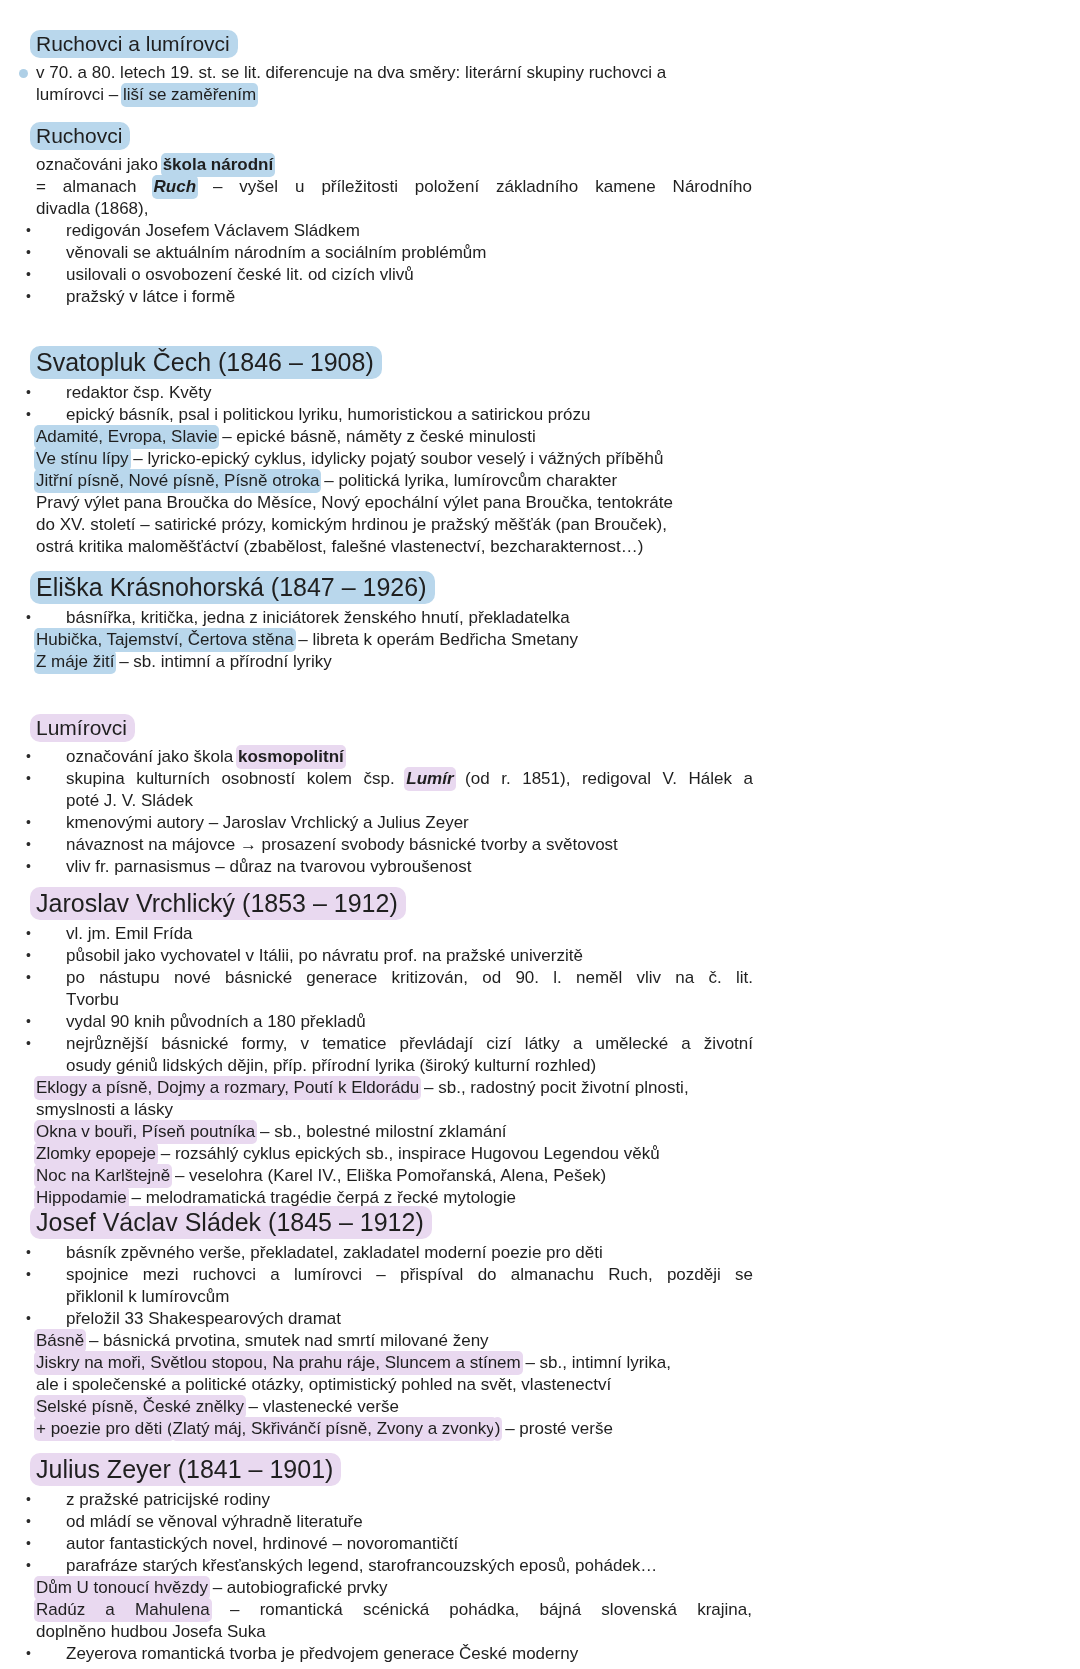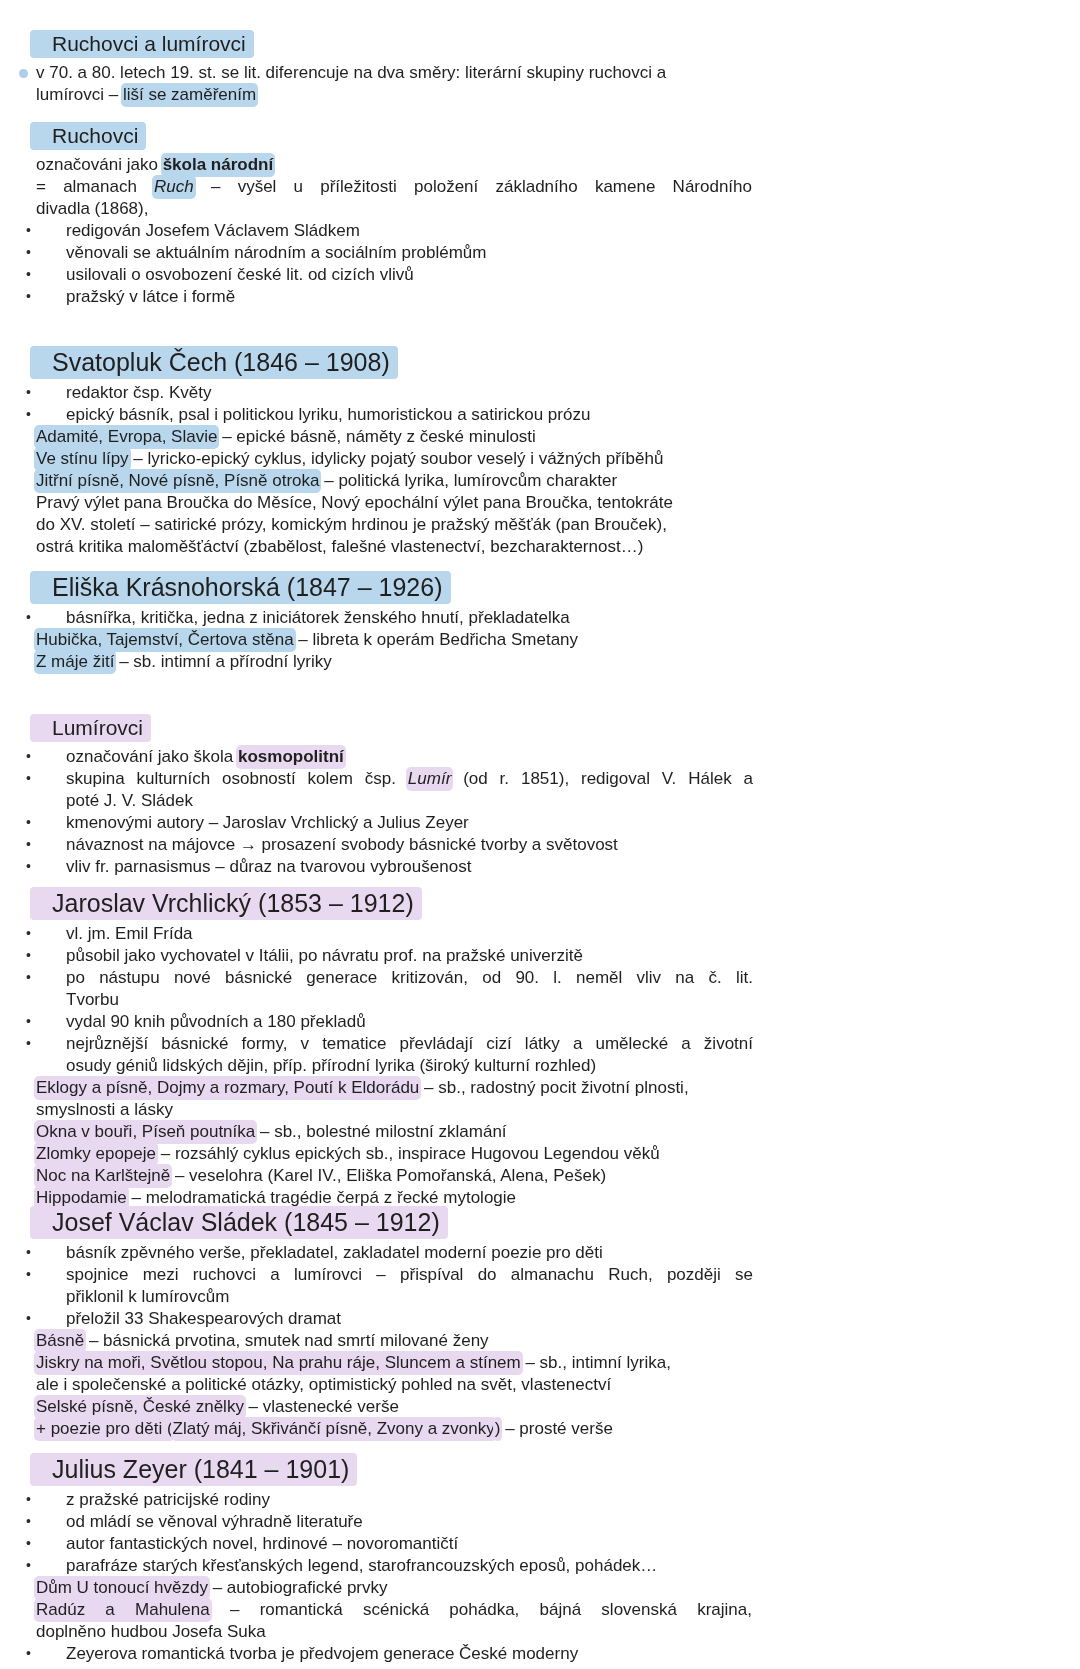--- a/index.html
+++ b/index.html
@@ -23,22 +23,22 @@
   .sec{position:relative;}
   .sec.tone-blue{--hl:var(--hl-blue);}
   .sec.tone-pink{--hl:var(--hl-pink);}
   .gap-none{margin-top:0;}
   .gap-xs{margin-top:12px;}
   .gap-s{margin-top:16px;}
   .gap-l{margin-top:41px;}
   .heading{margin-left:14px;margin-bottom:3px;line-height:27px;white-space:nowrap;}
   .head-hl{
     background:var(--hl);
-    border-radius:4px;
-    padding:2px 8px 3px 22px;
+    border-radius:10px;
+    padding:2px 8px 3px 6px;
     margin-left:-6px;
   }
   .h-main .head-hl{font-size:21px;}
   .h-sub .head-hl{font-size:25px;}
   .blk{position:relative;font-size:17px;line-height:22px;}
   .blk.para,.blk.work{margin-left:14px;width:716px;}
   .blk.bullet{padding-left:44px;width:731px;}
   .blk.bullet > .marker{
     position:absolute;left:4px;top:-1px;
     font-size:14px;color:#2a2a2a;
@@ -54,21 +54,21 @@
     text-align-last:justify;
   }
   .seg{color:var(--txt);}
   .seg.hl,.seg.hl-b,.seg.hl-bi,.seg.hl-i{
     background:var(--hl);
     padding:2px 2px 3px 2px;margin:3px -2px;
     border-radius:5px;
     -webkit-box-decoration-break:clone;box-decoration-break:clone;
   }
   .seg.hl-b{font-weight:700;}
-  .seg.hl-bi{font-weight:400;font-style:italic;}
+  .seg.hl-bi{font-weight:700;font-style:italic;}
   .seg.hl-i,.seg.i{}
 </style>
 </head>
 <body>
 
 <div class="page">
   <div id="doc">
       <section class="sec tone-blue gap-none">
         <div class="heading h-main"><span class="head-hl">Ruchovci a lumírovci</span></div>
         <div class="blk para">

